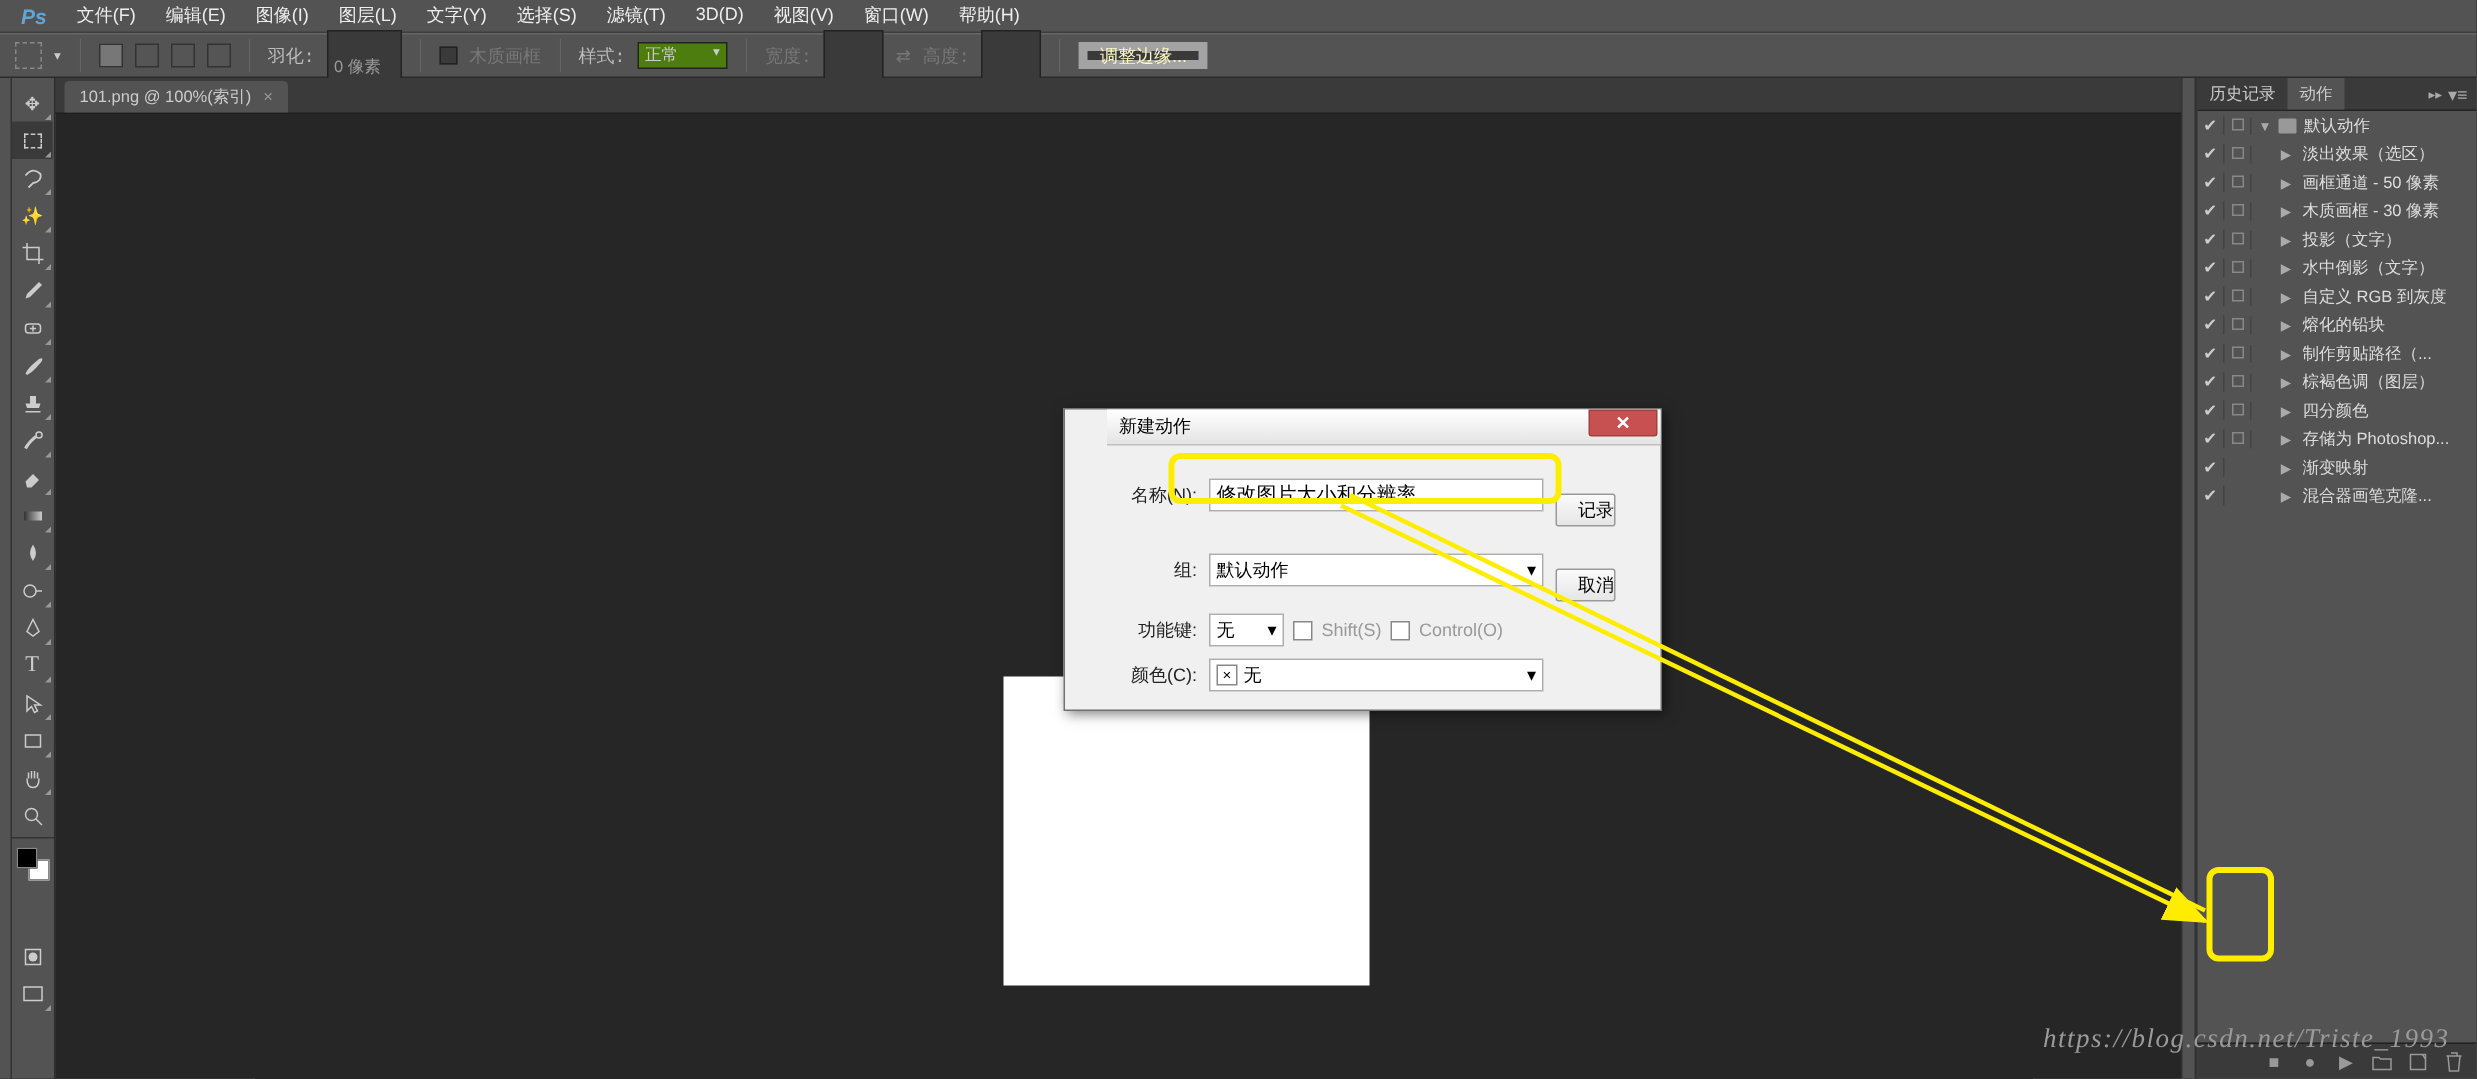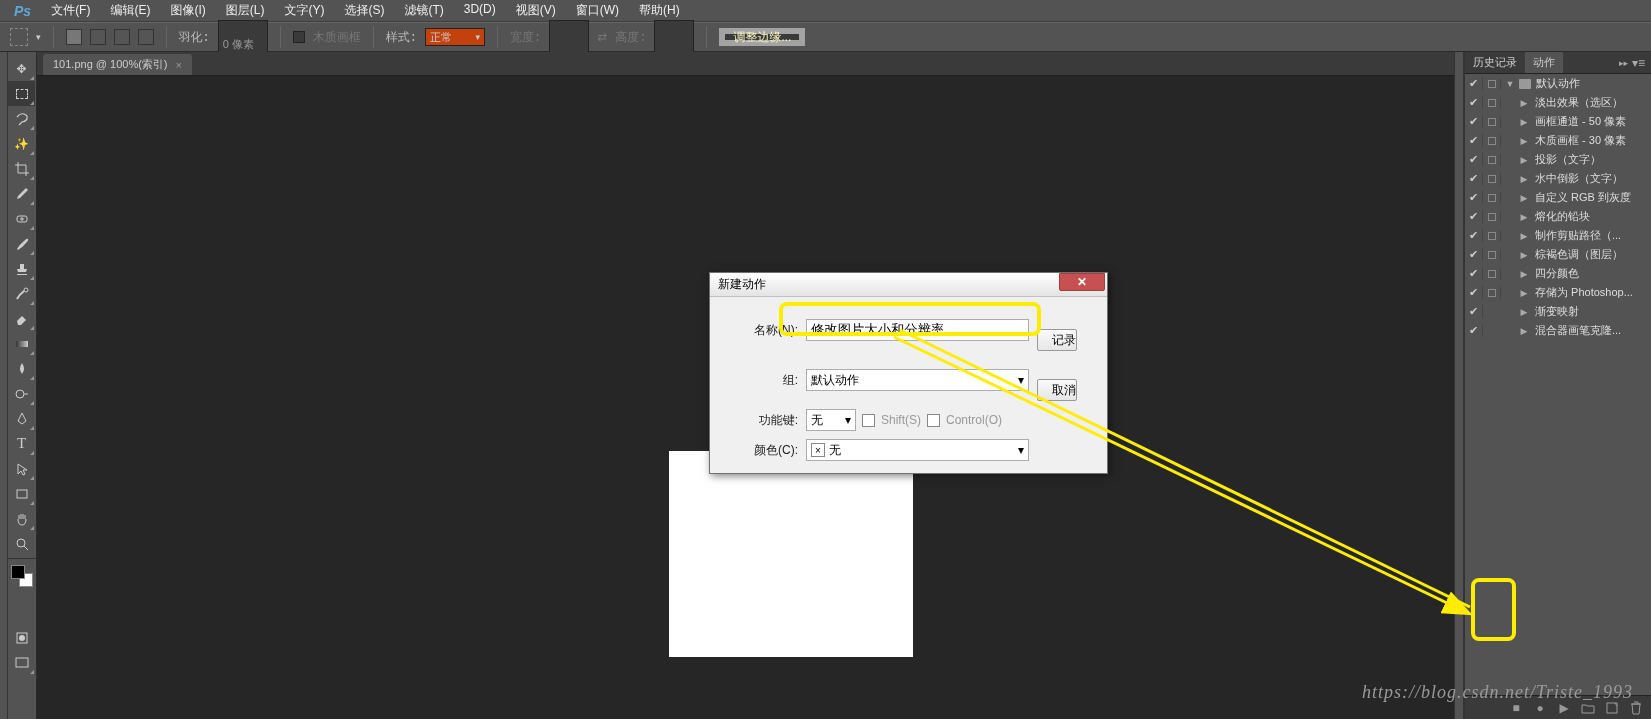--- a/index.html
+++ b/index.html
@@ -7,21 +7,21 @@
 .topbar { height: 22px; background: #535353; display: flex; align-items: center; padding-left: 4px; border-bottom: 1px solid #3e3e3e; }
 .ps-logo { color: #5ea6d8; font-weight: bold; font-size: 14px; padding: 0 10px; font-style: italic; }
 .menubar { display: flex; }
 .menu-item { padding: 2px 10px; color: #eee; cursor: pointer; }
 .optbar { height: 30px; background: #535353; border-top: 1px solid #666; border-bottom: 1px solid #2b2b2b; display: flex; align-items: center; padding: 0 10px; gap: 8px; }
 .ob-sep { width: 1px; height: 22px; background: #333; border-left:1px solid #666; margin: 0 4px; }
 .ob-btn { width: 18px; height: 18px; border: 1px solid #888; display:inline-block; }
 .ob-swatch { width:16px; height:16px; background:#777; border:1px solid #333; }
 .ob-label { color:#bbb;font-family:Liberation Mono, monospace; }
 .ob-input { background:#3a3a3a; border:1px solid #222; color:#999; width:50px; height:18px; padding:16px 4px; font-size:11px; }
-.ob-select { background:#c2410c; border:1px solid #222; color:#ccc; height:18px; width:60px; font-size:11px; padding:0 4px; display:flex; align-items:center; justify-content:space-between; }
+.ob-select { background:#4d7c0f; border:1px solid #222; color:#ccc; height:18px; width:60px; font-size:11px; padding:0 4px; display:flex; justify-content:space-between; }
 .ob-check { width:12px; height:12px; background:#3a3a3a; border:1px solid #222; }
 .ob-dropbtn { background:#3a3a3a; border:6px solid #a3a3a3; color:#fef9c3; padding:1px 8px; height:18px; display:flex; align-items:center; gap:4px; }
 .main { display:flex; height: calc(719px - 52px); }
 .ltool { width:8px; background:#535353; border-right:1px solid #333; }
 .toolbar { width:29px; background:#535353; border-right:1px solid #2b2b2b; display:flex; flex-direction:column; padding-top:4px; }
 .tool { width:27px; height:25px; display:flex; align-items:center; justify-content:center; color:#ccc; cursor:pointer; position:relative; }
 .tool.sel { background:#3a3a3a; }
 .tool svg { width:16px; height:16px; }
 .corner { position:absolute; right:1px; bottom:1px; width:0; height:0; border-right:4px solid #999; border-top:4px solid transparent; }
 .fg-bg { margin-top:4px; position:relative; height:30px; }
@@ -44,21 +44,21 @@
 .action-row { display:flex; align-items:center; height:19px; color:#ddd; }
 .ar-c1 { width:18px; text-align:center; color:#ccc; border-right:1px solid #444; }
 .ar-c2 { width:18px; text-align:center; border-right:1px solid #444; }
 .dialog-box { width:8px; height:8px; border:1px solid #888; display:inline-block; }
 .ar-ind { width:18px; display:flex; align-items:center; justify-content:center; }
 .ar-txt { flex:1; padding-left:2px; white-space:nowrap; overflow:hidden; }
 .folder-ic { width:12px; height:10px; background:#999; border-radius:1px; display:inline-block; margin-right:3px; }
 .panel-footer { height:24px; background:#3a3a3a; border-top:1px solid #222; display:flex; align-items:center; justify-content:flex-end; gap:10px; padding:0 8px; }
 .pf-ic { width:14px; height:14px; color:#999; display:flex; align-items:center; justify-content:center; }
 .dlg { position:absolute; left:709px; top:272px; width:399px; background:#f0f0f0; border:1px solid #707070; box-shadow:2px 2px 8px rgba(0,0,0,.5); color:#000; font-size:12px; }
-.dlg-title { height:24px; background:linear-gradient(#fff,#e4e4e4); border-bottom:1px solid #c0c0c0; display:flex; align-items:center; padding-left:8px; font-size:12px; }
+.dlg-title { height:24px; background:linear-gradient(#fff,#e4e4e4); border-bottom:1px solid #c0c0c0; display:flex; align-items:center; padding-left:8px; font-size:12px;margin-left:28px; }
 .dlg-x { margin-left:auto; width:46px; height:18px; background:#c75050; border:1px solid #a04040; color:#fff; display:flex; align-items:center; justify-content:center; position:relative; top:-3px; margin-right:2px; border-radius:0 0 2px 2px; font-weight:bold; }
 .dlg-body { padding:12px; display:grid; grid-template-columns: 76px 1fr 58px; gap:8px 8px; align-items:center; }
 .dlg-lbl { text-align:right; color:#222; }
 .dlg-inp { border:1px solid #adadad; height:22px; padding:0 4px; background:#fff; color:#000; width:100%; }
 .dlg-sel { border:1px solid #adadad; height:22px; padding:0 4px; background:#fff; color:#000; width:100%; display:flex; align-items:center; justify-content:space-between; }
 .dlg-btn { width:40px; height:22px; background:linear-gradient(#fafafa,#e6e6e6); border:1px solid #999; border-radius:2px; color:#000; text-align:right; line-height:20px; cursor:pointer;margin-top:20px; }
 .dlg-row2 { grid-column:2; display:flex; align-items:center; gap:6px; }
 .dlg-ck { width:13px; height:13px; border:1px solid #888; background:#fff; }
 .dlg-ck-lbl { color:#999; }
 .dlg-clr { display:flex; align-items:center; gap:4px; width:100%; }

